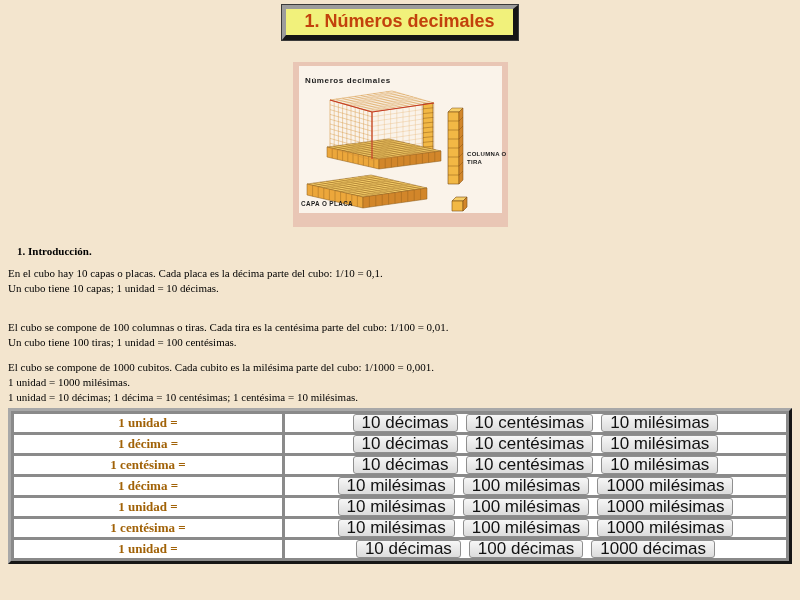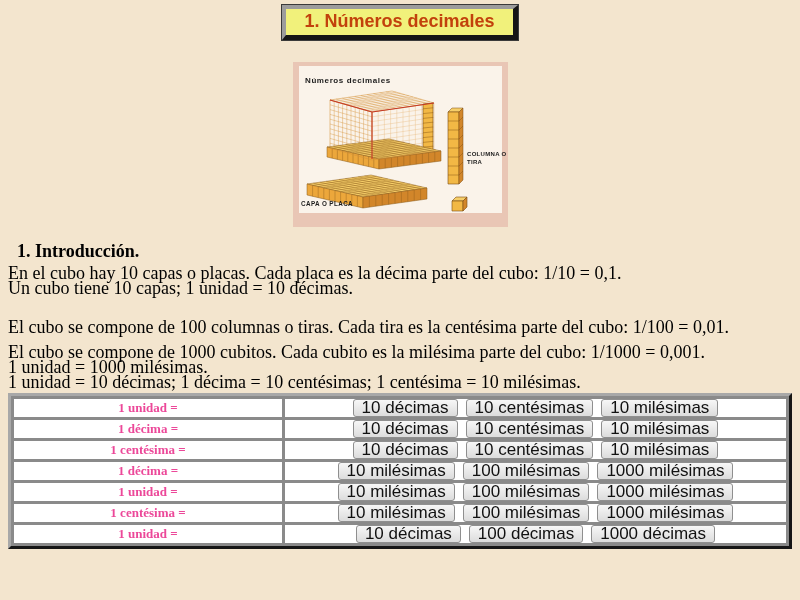--- a/index.html
+++ b/index.html
@@ -10,33 +10,33 @@
     border-style:solid;border-width:4px 5px 5px 4px;
     border-color:#9c9c9c #151515 #151515 #9c9c9c;
     box-shadow:0 0 0 1px #3a3a3a;
     padding:1px 18px 3px;}
   .banner span{font-family:"Liberation Sans",sans-serif;font-weight:bold;
     font-size:18px;line-height:22px;color:#c2410c;}
 
   .figure-wrap{text-align:center;margin-top:22px;height:165px;}
   .figure-wrap svg{display:inline-block;}
 
-  .text-block{font-size:18px;line-height:15px;}
+  .text-block{font-size:11px;line-height:15px;}
   .intro-heading{font-weight:bold;margin:17px 0 0 17px;}
   .para{margin:7px 0 0 8px;}
   .para.p2{margin-top:24px;}
   .para.p3{margin-top:10px;}
   .para.p4{margin-top:8px;}
 
   table.quiz{width:784px;margin:3px auto 0;
     border-collapse:separate;border-spacing:3px;background:#8a8a8a;
     border-style:solid;border-width:3px;
     border-color:#a8a8a8 #161616 #161616 #a8a8a8;}
   td{background:#ffffff;height:18px;padding:0;}
-  td.qlabel{width:268px;text-align:center;font-weight:bold;color:#ec4899;font-size:13px;}
+  td.qlabel{width:268px;text-align:center;font-weight:bold;color:#a16207;font-size:13px;}
   td.qopts{text-align:center;}
   .opt-btn{font-family:"Liberation Sans",sans-serif;font-size:17px;line-height:13px;color:#111;
     background:linear-gradient(#F7F7F7,#DCDCDC);
     border:1px solid #8f8f8f;border-radius:3px;
     padding:1px 8px 2px;margin:0 2px;cursor:pointer;}
   .fig-label{font-family:"Liberation Sans",sans-serif;font-weight:bold;fill:#1c1c1c;}
 </style>
 </head>
 <body>
 
@@ -90,20 +90,21 @@
 </div>
 
 <div class="text-block">
   <div class="intro-heading">1. Introducción.</div>
   <div class="para p1">
     <div>En el cubo hay 10 capas o placas. Cada placa es la décima parte del cubo: 1/10 = 0,1.</div>
     <div>Un cubo tiene 10 capas; 1 unidad = 10 décimas.</div>
   </div>
   <div class="para p2">
     <div>El cubo se compone de 100 columnas o tiras. Cada tira es la centésima parte del cubo:  1/100 = 0,01.</div>
+    <div>Un cubo tiene 100 tiras; 1 unidad = 100 centésimas.</div>
   </div>
   <div class="para p3">
     <div>El cubo se compone de 1000 cubitos. Cada cubito es la milésima parte del cubo: 1/1000 = 0,001.</div>
     <div>1 unidad = 1000 milésimas.</div>
     <div>1 unidad = 10 décimas; 1 décima = 10 centésimas; 1 centésima = 10 milésimas.</div>
   </div>
 </div>
 
 <table class="quiz">
   <tbody>

